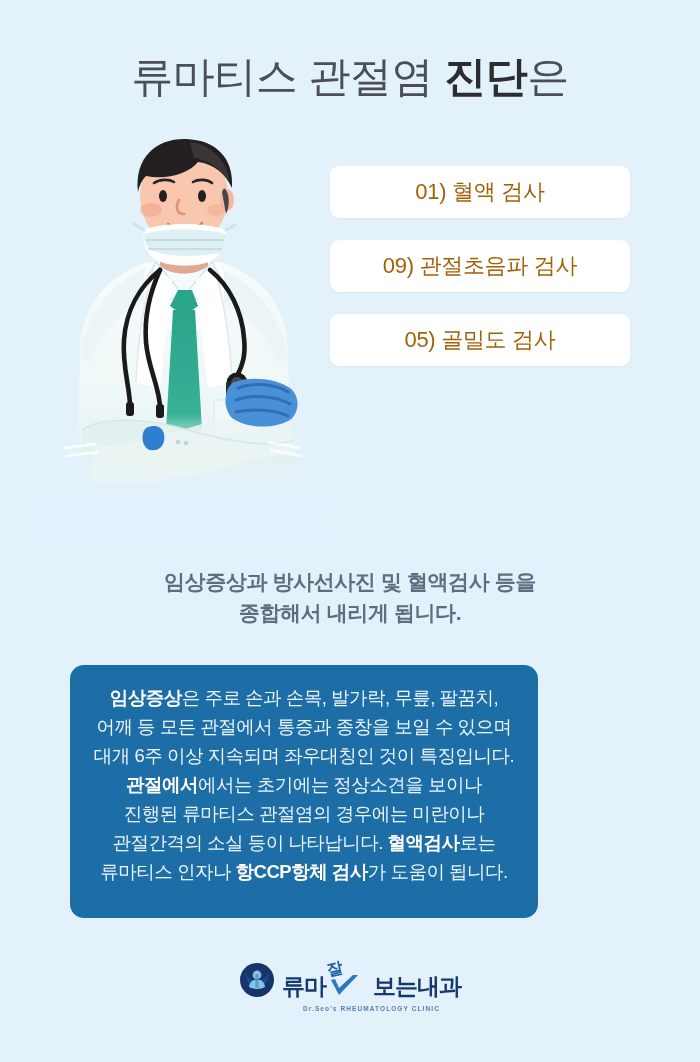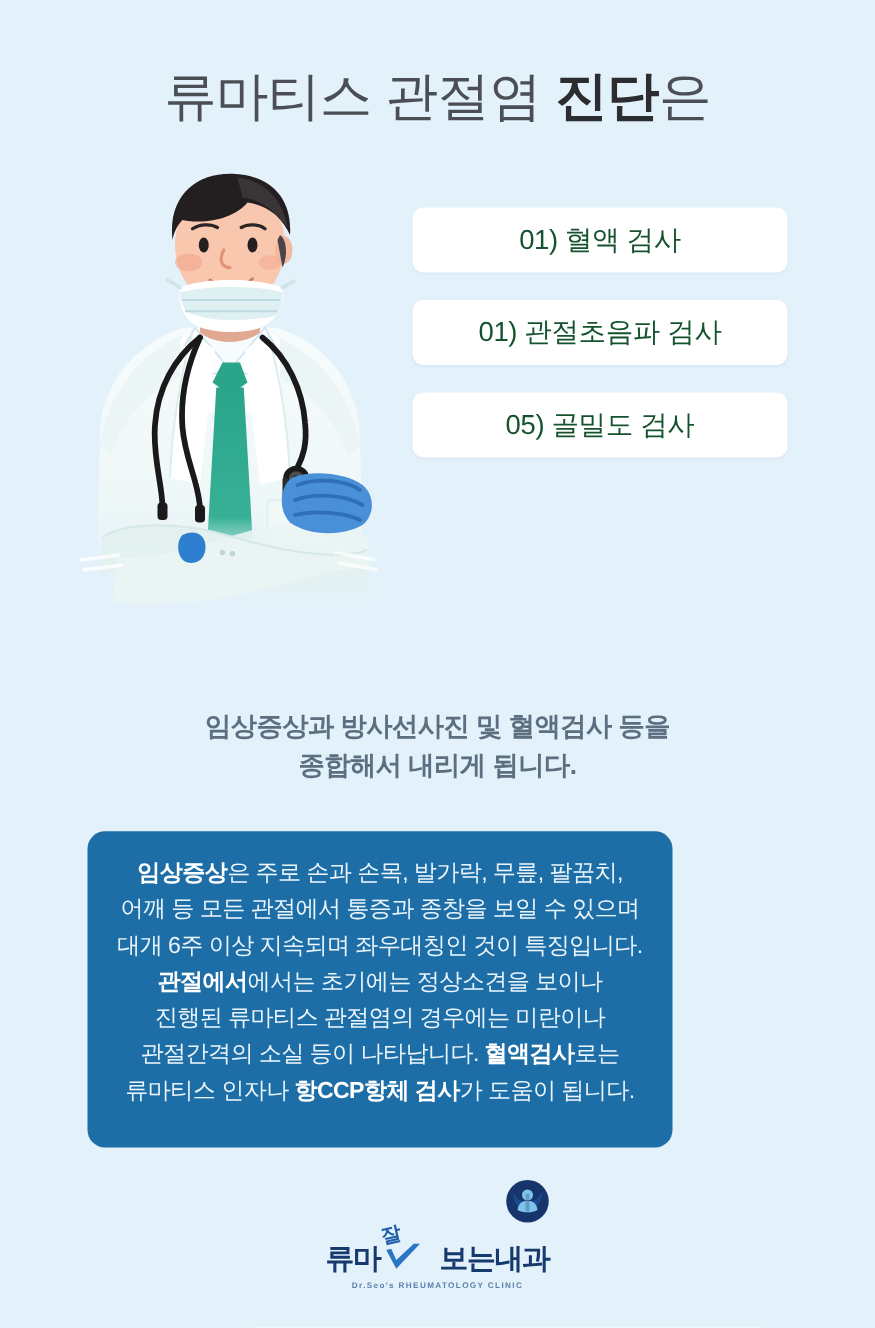--- a/index.html
+++ b/index.html
@@ -59,21 +59,21 @@
     height: 52px;
     margin-bottom: 22px;
     background: #ffffff;
     border-radius: 9px;
     display: flex;
     align-items: center;
     justify-content: center;
     font-size: 22px;
     font-weight: 300;
     letter-spacing: -0.3px;
-    color: #14532d;
+    color: #a16207;
     box-shadow: 0 1px 2px rgba(80,120,160,0.07);
   }
   .test-card:last-child { margin-bottom: 0; }
 
   
   #subtitle {
     position: absolute;
     top: 566px;
     left: 0;
     width: 700px;
@@ -113,21 +113,20 @@
     height: 56px;
     display: flex;
     align-items: center;
     justify-content: center;
   }
   #logo-inner {
     position: relative;
     display: flex;
     align-items: flex-end;
     gap: 7px;
-    flex-direction: column;
   }
   #logo-mark { width: 36px; height: 36px; flex: 0 0 36px; }
   #logo-mark svg { display: block; width: 100%; height: 100%; }
   #logo-text-wrap { position: relative; padding-top: 9px; }
   #logo-word {
     font-size: 23px;
     font-weight: 700;
     color: #16396e;
     letter-spacing: -1px;
     white-space: nowrap;
@@ -271,21 +270,21 @@
       <circle cx="140" cy="312" r="2.2" fill="#bcd5d6"></circle>
       <circle cx="148" cy="313" r="2.2" fill="#bcd5d6"></circle>
 
       <rect x="0" y="352" width="290" height="58" fill="#e3f1fb" opacity="0.55"></rect>
       <rect x="0" y="372" width="290" height="38" fill="#e3f1fb" opacity="0.85"></rect>
     </svg>
   </div>
 
   <div id="test-list">
     <div class="test-card">01) 혈액 검사</div>
-    <div class="test-card">01) 관절초음파 검사</div>
+    <div class="test-card">09) 관절초음파 검사</div>
     <div class="test-card">05) 골밀도 검사</div>
   </div>
 
   <div id="subtitle">
     <div>임상증상과 방사선사진 및 혈액검사 등을</div>
     <div>종합해서 내리게 됩니다.</div>
   </div>
 
   <div id="info-box">
     <div><b>임상증상</b><span>은 주로 손과 손목, 발가락, 무릎, 팔꿈치,</span></div>

